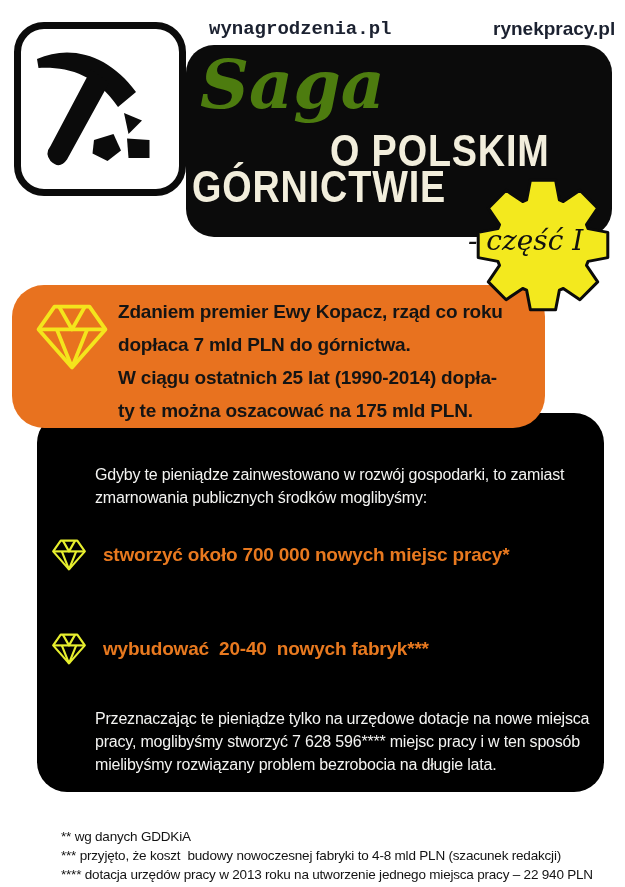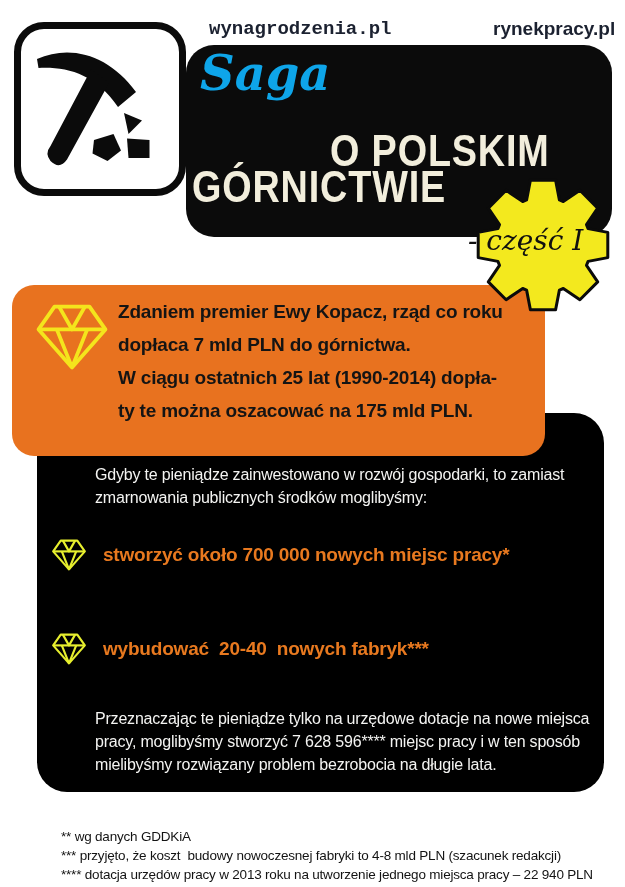--- a/index.html
+++ b/index.html
@@ -13,35 +13,35 @@
 
   
   #icon-box{position:absolute;left:14px;top:22px;width:158px;height:160px;background:#fff;
             border:7px solid #0b0b0b;border-radius:30px;z-index:3;}
   #icon-box svg{position:absolute;left:4px;top:6px;}
 
   
   #title-box{position:absolute;left:186px;top:45px;width:426px;height:192px;background:#0b0b0b;
              border-radius:28px;z-index:1;}
   #saga{position:absolute;left:14px;top:2px;font-family:"DejaVu Serif","Liberation Serif",serif;
-        font-style:italic;font-weight:bold;font-size:48px;line-height:1.1;color:#0ea5e9;}
+        font-style:italic;font-weight:bold;font-size:68px;line-height:1.1;color:#4d7c0f;}
   .title-line{position:absolute;color:#F2EEDC;font-weight:bold;font-size:45px;line-height:1;
               letter-spacing:1px;transform:scaleX(0.84);transform-origin:left top;white-space:nowrap;}
   #title-line1{left:144px;top:83px;}
   #title-line2{left:6px;top:119px;}
 
   
   #gear{position:absolute;left:473px;top:175px;width:140px;height:140px;z-index:4;}
   #gear-label{position:absolute;left:468px;top:224px;width:150px;z-index:5;
               font-family:"DejaVu Serif","Liberation Serif",serif;font-style:italic;
               font-size:28px;color:#101010;}
 
   
-  #fact-box{position:absolute;left:12px;top:285px;width:533px;height:171px;background:#E8721F;
-            border-radius:22px;z-index:2;}
+  #fact-box{position:absolute;left:12px;top:285px;width:533px;height:143px;background:#E8721F;
+            border-radius:32px;z-index:2;}
   #fact-gem{position:absolute;left:22px;top:12px;}
   .fact-line{position:absolute;left:106px;font-weight:bold;font-size:19px;line-height:33px;
              color:#141414;white-space:nowrap;letter-spacing:-0.2px;}
 
   
   #invest-box{position:absolute;left:37px;top:413px;width:567px;height:379px;background:#000000;
               border-radius:30px;z-index:1;}
   .body-line{position:absolute;left:58px;color:#F4F4F2;font-size:16px;line-height:23px;
              white-space:nowrap;letter-spacing:-0.2px;}
   .bullet-row{position:absolute;left:14px;display:flex;align-items:center;gap:16px;height:40px;}

